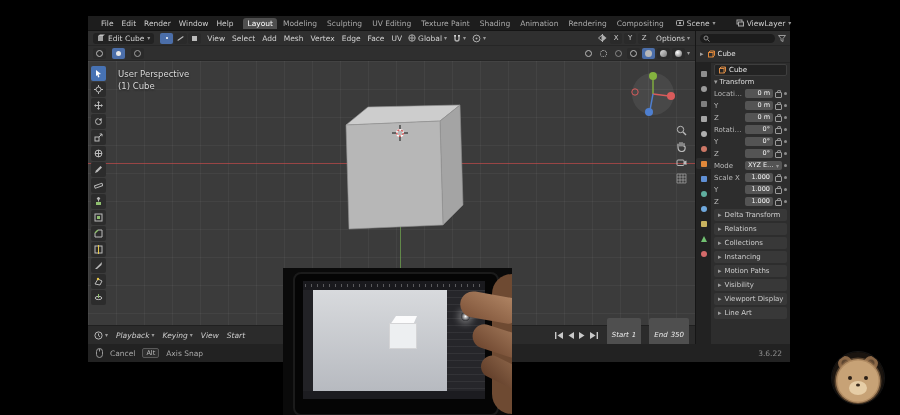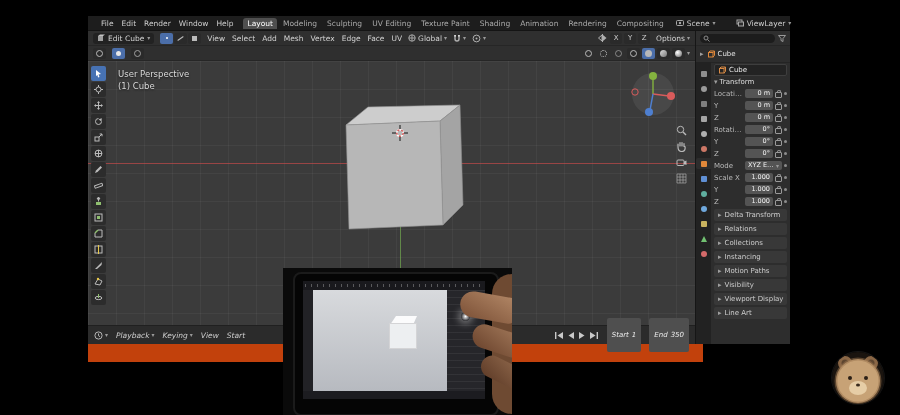--- a/index.html
+++ b/index.html
@@ -442,20 +442,30 @@
       <div class="tl-field">
         <span>Start</span>
         <span>1</span>
       </div>
       <div class="tl-field">
         <span>End</span>
         <span>350</span>
       </div>
     </div>
 
+    <div class="statusbar">
+      <svg width="7" height="10" viewBox="0 0 7 10">
+          <rect x="0.5" y="0.5" width="6" height="9" rx="3" fill="none" stroke="#9a9a9a"></rect>
+          <line x1="3.5" y1="1" x2="3.5" y2="3.5" stroke="#9a9a9a"></line>
+        </svg>
+      <span>Cancel</span>
+      <span class="kbd">Alt</span>
+      <span>Axis Snap</span>
+      <span class="version">3.6.22</span>
+    </div>
 
     <div class="rightpanel">
 
       <div class="ol-head">
         <div class="searchbox">
           <svg width="7" height="7" viewBox="0 0 7 7">
               <circle cx="3" cy="3" r="2" fill="none" stroke="#8a8a8a"></circle>
               <line x1="4.5" y1="4.5" x2="6.5" y2="6.5" stroke="#8a8a8a"></line>
             </svg>
         </div>

